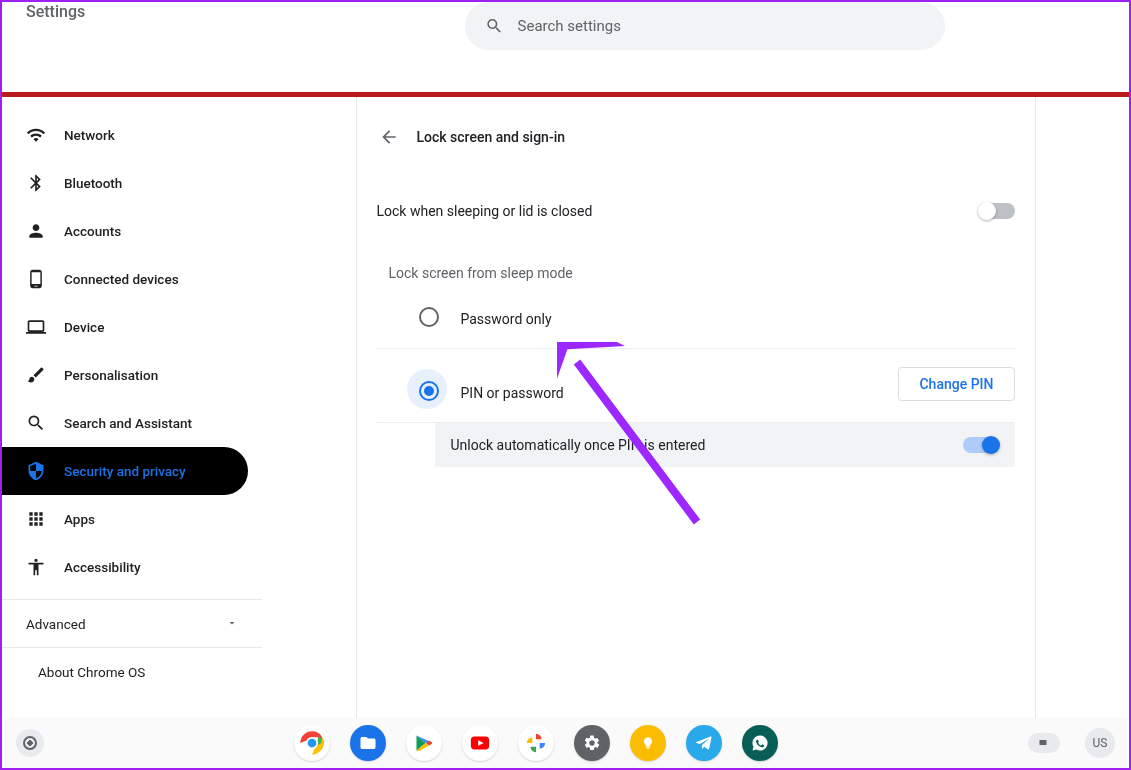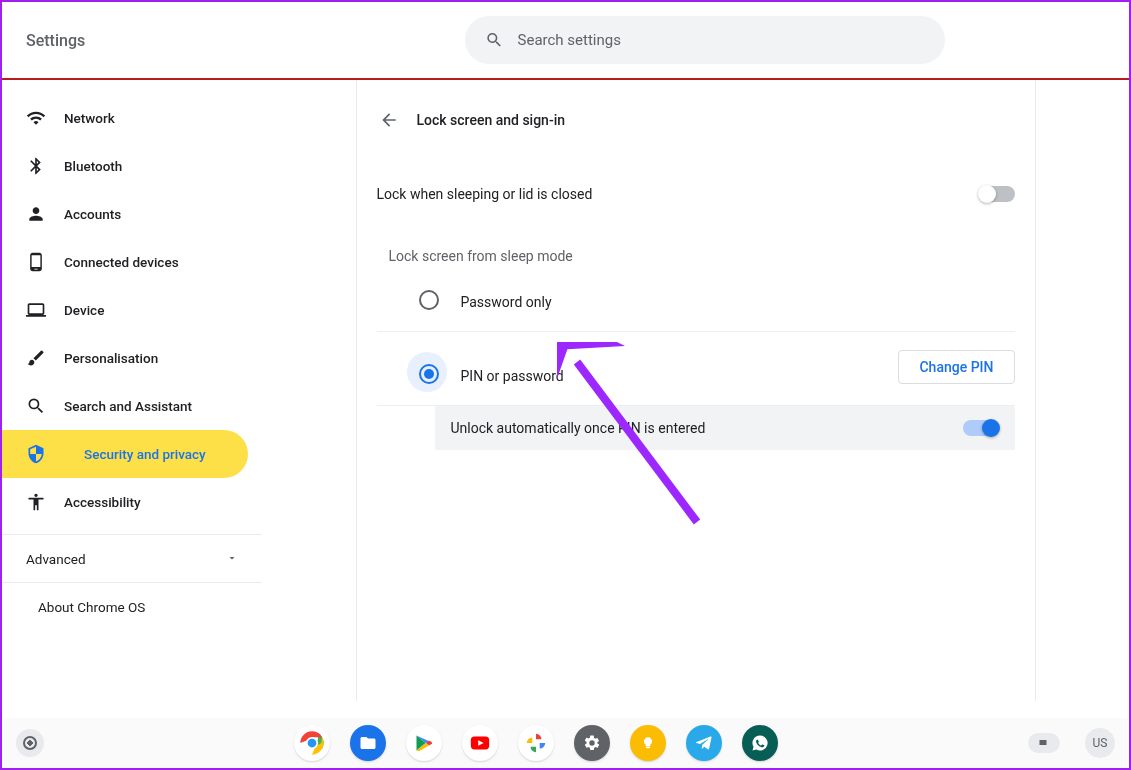--- a/index.html
+++ b/index.html
@@ -1,31 +1,31 @@
 <!DOCTYPE html>
 <html><head>
 <meta charset="utf-8">
 <style>
   * { box-sizing: border-box; margin: 0; padding: 0; font-family: 'Roboto', 'Segoe UI', Arial, sans-serif; }
   body { width: 1131px; height: 770px; border: 2px solid #a020f0; background: #fff; overflow: hidden; position: relative; }
   
-  .topbar { height: 78px; display: flex; align-items: center; padding: 0 24px; border-bottom: 2px solid #b91c1c; }
+  .topbar { height: 95px; display: flex; align-items: flex-start; padding: 0 24px; border-bottom: 5px solid #b91c1c; }
   .app-title { font-size: 16px; color: #5f6368; font-weight: 500; }
   .search-wrap { margin-left: auto; margin-right: 160px; position: relative; }
   .search { width: 480px; height: 48px; background: #f1f3f4; border-radius: 24px; display: flex; align-items: center; padding: 0 20px; }
   .search svg { width: 20px; height: 20px; fill: #5f6368; }
   .search input { border: none; outline: none; background: transparent; margin-left: 14px; font-size: 15px; color: #000000; width: 100%; }
   .search input::placeholder { color: #5f6368; }
 
   .body { display: flex; height: calc(100% - 95px - 50px); }
   .sidebar { width: 260px; padding: 14px 0; }
   .sidebar-item { display: flex; align-items: center; height: 48px; padding: 0 14px 0 24px; cursor: pointer; font-size: 13.5px; color: #202124; font-weight: 500; border-radius: 0 24px 24px 0; width: 246px; }
   .sidebar-item .ico { width: 20px; height: 20px; margin-right: 18px; display: flex; align-items: center; justify-content: center; }
   .sidebar-item .ico svg { width: 20px; height: 20px; fill: #202124; }
-  .sidebar-item.active { background: #fde047; color: #1a73e8; gap: 20px; }
+  .sidebar-item.active { background: #000000; color: #1a73e8; }
   .sidebar-item.active .ico svg { fill: #1a73e8; }
   .advanced { display: flex; align-items: center; height: 48px; padding: 0 24px; font-size: 13.5px; color: #202124; border-top: 1px solid #e8eaed; margin-top: 8px; }
   .advanced .chev { margin-left: auto; }
   .about { padding: 16px 36px; font-size: 13.5px; color: #202124; border-top: 1px solid #e8eaed; }
 
   .content-wrap { flex: 1; display: flex; justify-content: center; background: #fff; }
   .content { width: 680px; border-left: 1px solid #e8eaed; border-right: 1px solid #e8eaed; padding: 20px 20px 0 20px; position: relative; }
   .page-head { display: flex; align-items: center; height: 40px; }
   .back-btn { width: 24px; height: 24px; display: flex; align-items: center; justify-content: center; cursor: pointer; margin-right: 16px; }
   .back-btn svg { width: 20px; height: 20px; fill: #5f6368; }
@@ -140,20 +140,28 @@
       <span class="ico">
           <svg viewBox="0 0 24 24">
             <path d="M12 1L3 5v6c0 5.55 3.84 10.74 9 12 5.16-1.26 9-6.45 9-12V5l-9-4zm0 10.99h7c-.53 4.12-3.28 7.79-7 8.94V12H5V6.3l7-3.11v8.8z"></path>
           </svg>
         </span>
       <span>Security and privacy</span>
     </div>
     <div class="sidebar-item">
       <span class="ico">
           <svg viewBox="0 0 24 24">
+            <path d="M4 8h4V4H4v4zm6 12h4v-4h-4v4zm-6 0h4v-4H4v4zm0-6h4v-4H4v4zm6 0h4v-4h-4v4zm6-10v4h4V4h-4zm-6 4h4V4h-4v4zm6 6h4v-4h-4v4zm0 6h4v-4h-4v4z"></path>
+          </svg>
+        </span>
+      <span>Apps</span>
+    </div>
+    <div class="sidebar-item">
+      <span class="ico">
+          <svg viewBox="0 0 24 24">
             <path d="M12 2c1.1 0 2 .9 2 2s-.9 2-2 2-2-.9-2-2 .9-2 2-2zm9 7h-6v13h-2v-6h-2v6H9V9H3V7h18v2z"></path>
           </svg>
         </span>
       <span>Accessibility</span>
     </div>
     <div class="advanced">
       <span>Advanced</span>
       <span class="chev"><svg width="12" height="12" viewBox="0 0 24 24" fill="#5f6368">
             <path d="M7 10l5 5 5-5z"></path>
           </svg></span>

